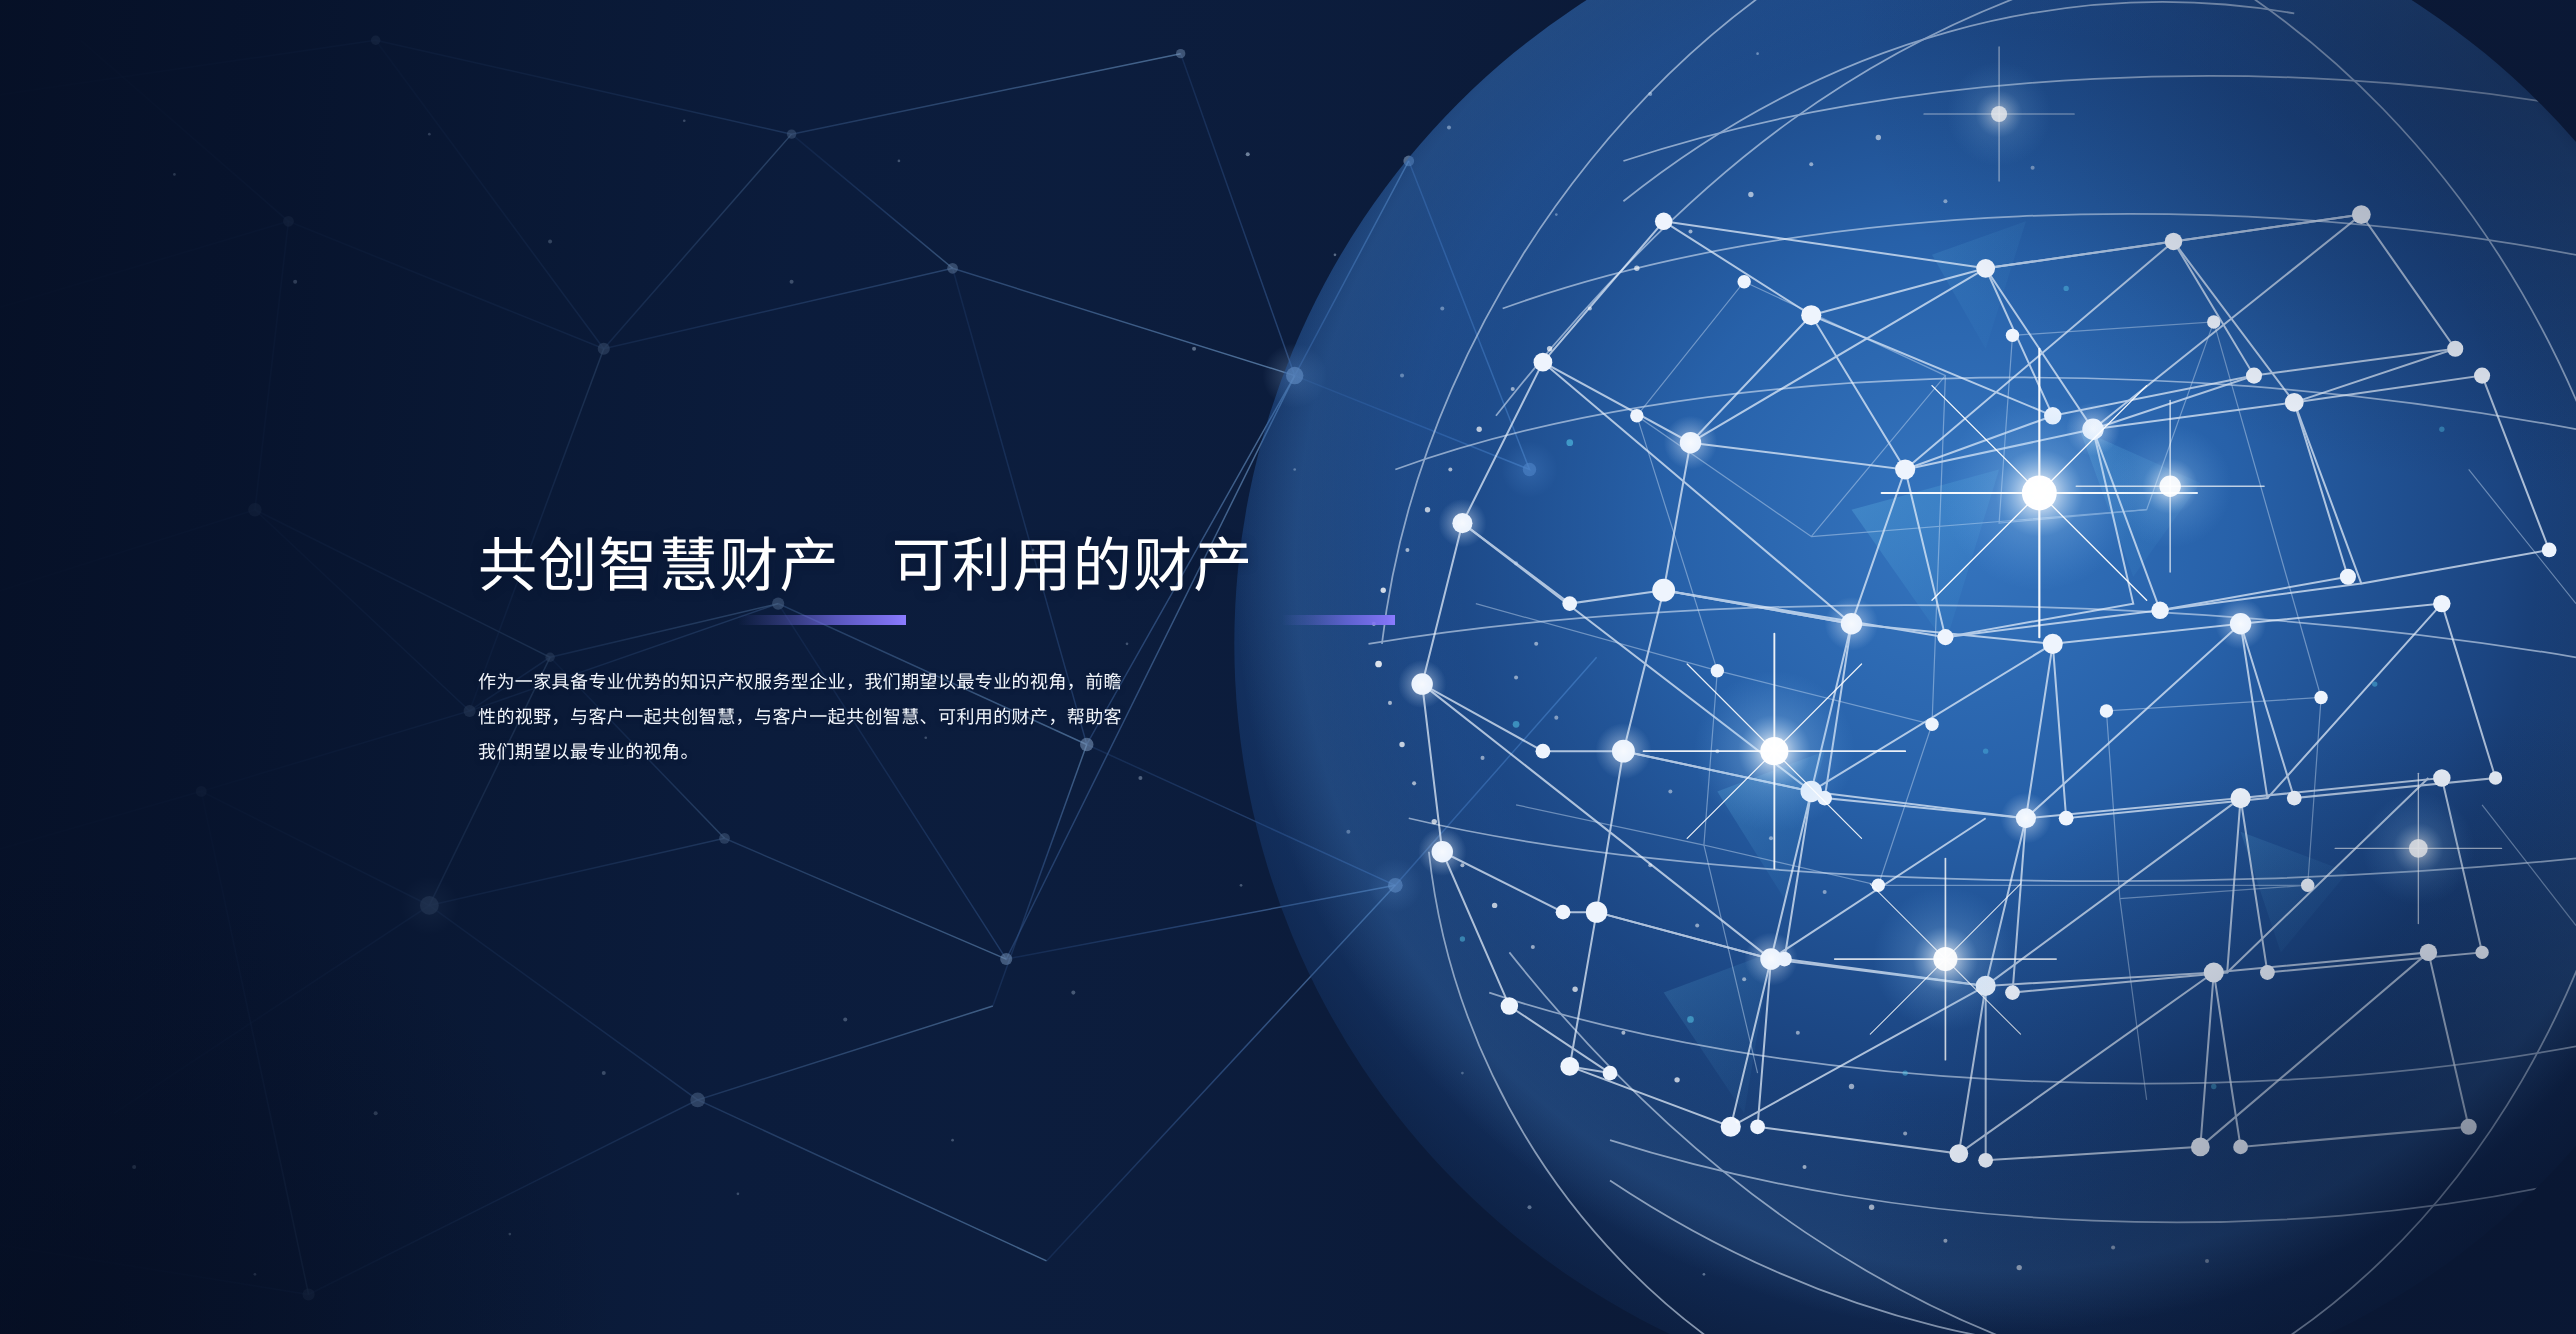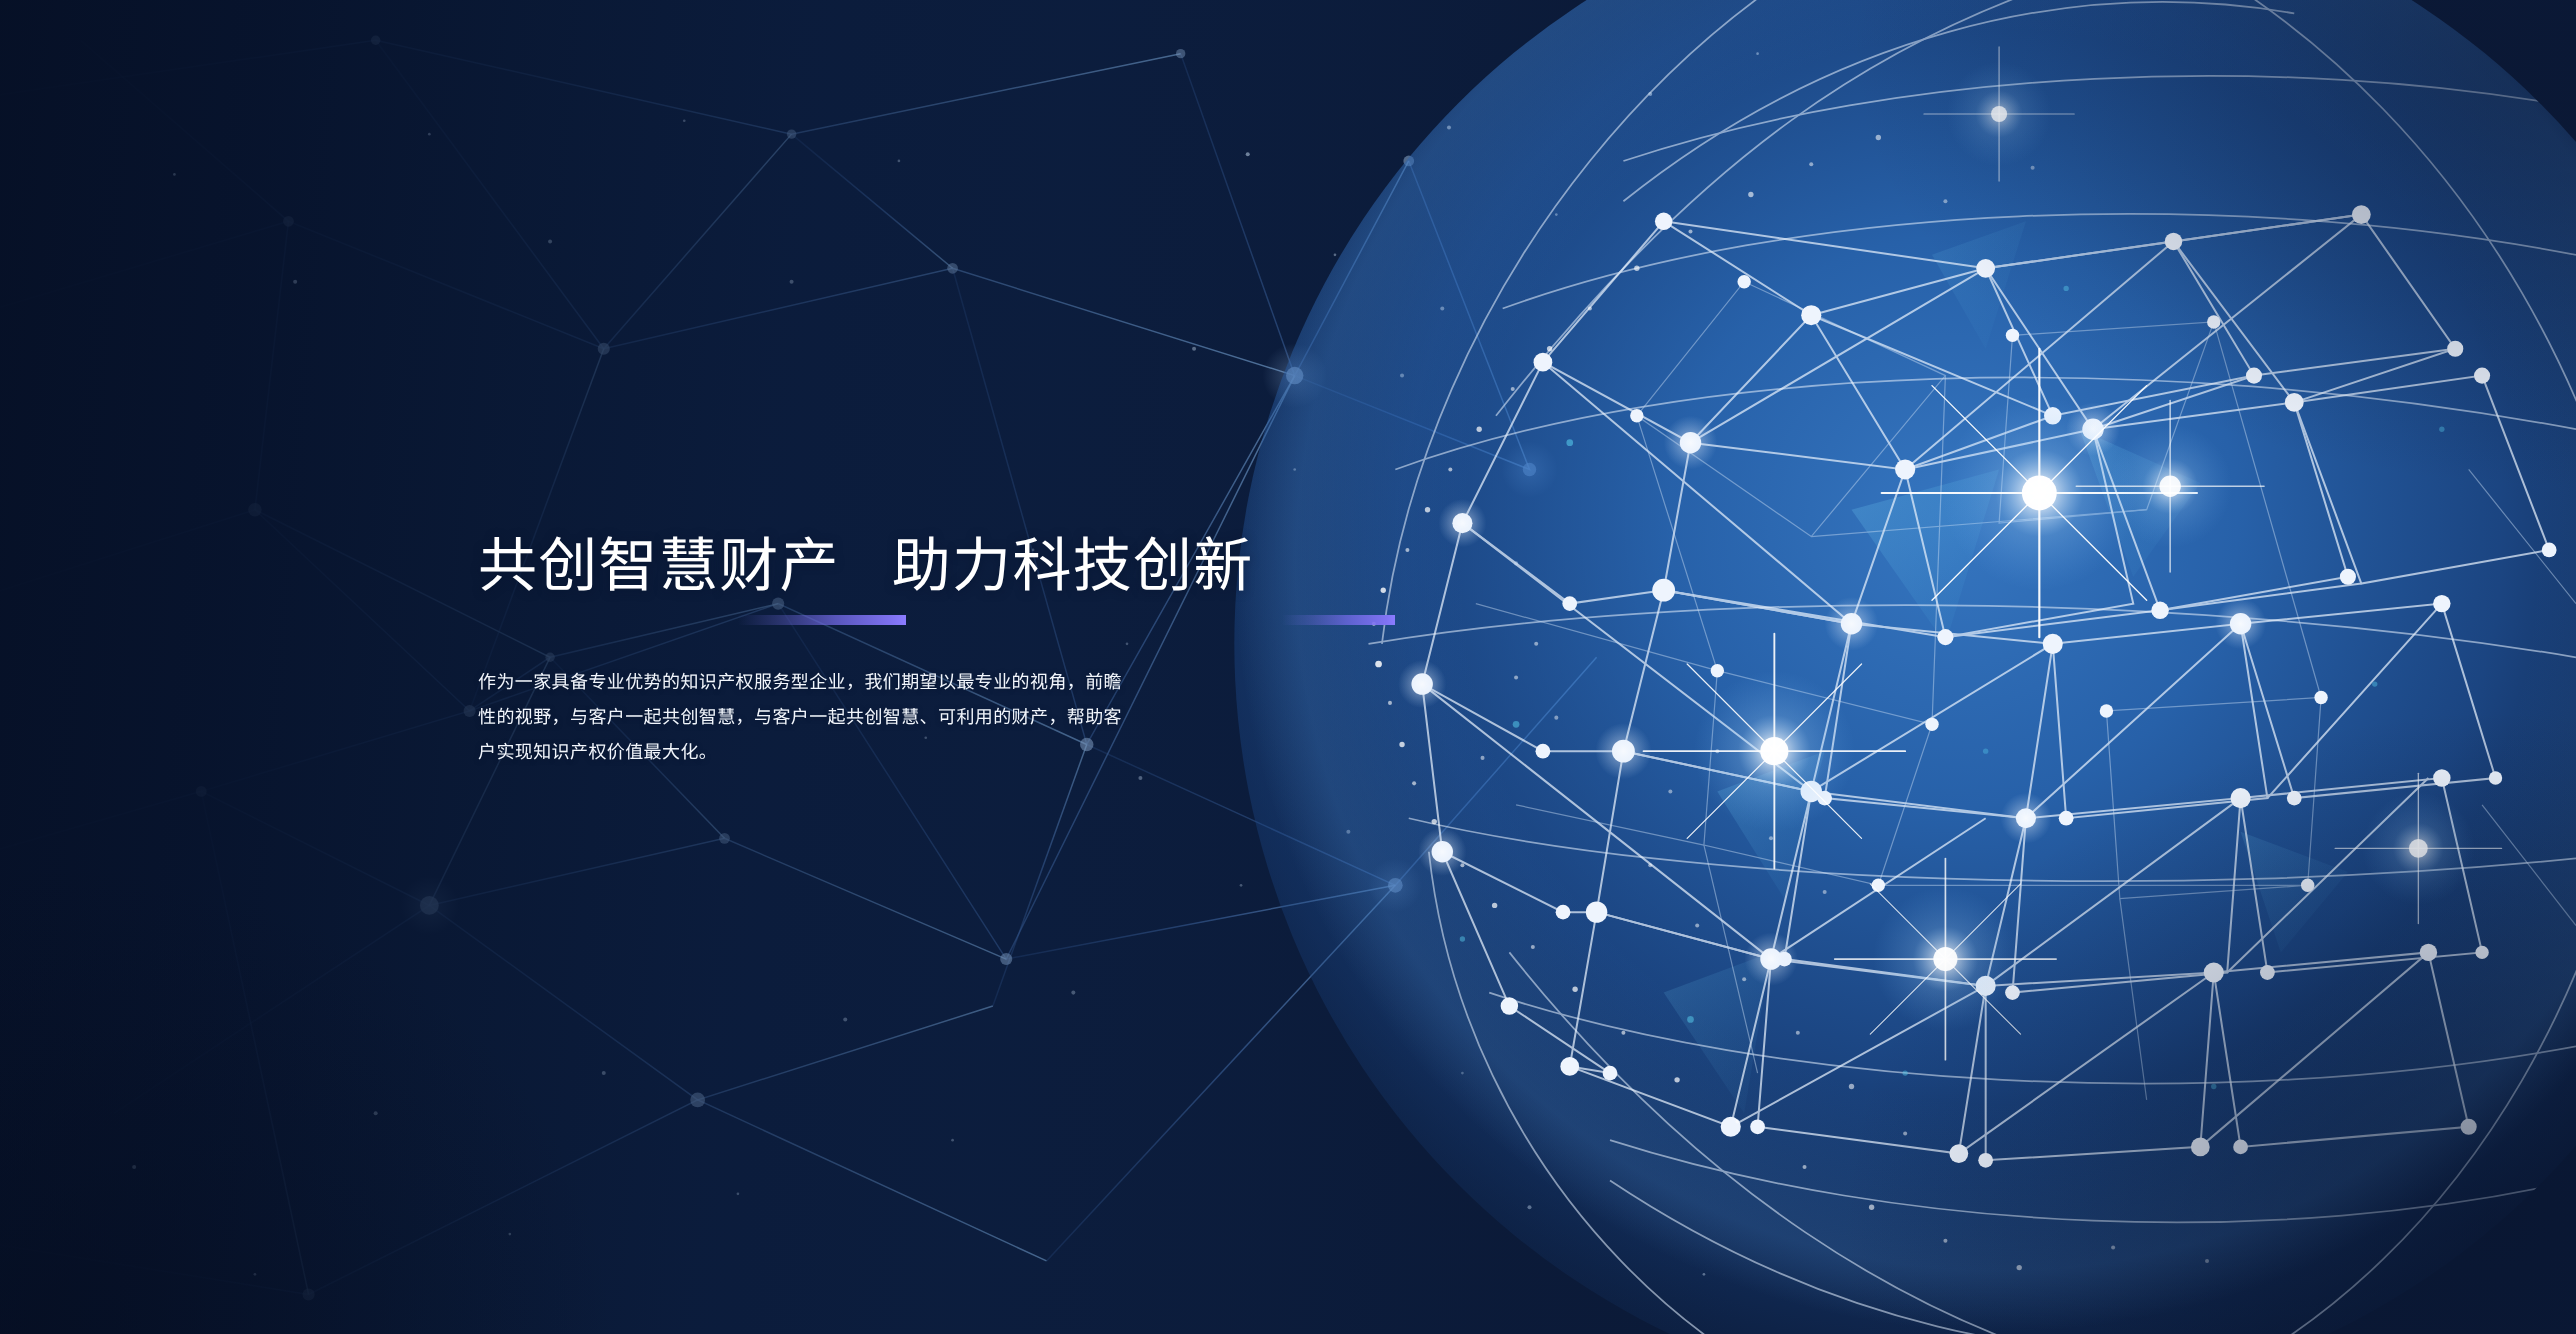--- a/index.html
+++ b/index.html
@@ -526,30 +526,30 @@
       <circle cx="2260" cy="840" r="3" opacity="0.45"></circle>
         <circle cx="2150" cy="460" r="3" opacity="0.42"></circle>
     </g>
   </svg>
 
   <div class="bg-vignette"></div>
 
   <div class="content">
 
     <div class="headline">
-      <span class="seg1">共创智慧财产</span><span class="seg2">助力科技创新</span>
+      <span class="seg1">共创智慧财产</span><span class="seg2">可利用的财产</span>
     </div>
 
     <div class="underline-row">
       <span class="ul-bar ul-bar-1"></span>
       <span class="ul-bar ul-bar-2"></span>
     </div>
 
     <div class="body-copy">
       <p>作为一家具备专业优势的知识产权服务型企业，我们期望以最专业的视角，前瞻</p>
       <p>性的视野，与客户一起共创智慧，与客户一起共创智慧、可利用的财产，帮助客</p>
-      <p>户实现知识产权价值最大化。</p>
+      <p>我们期望以最专业的视角。</p>
     </div>
 
   </div>
 
 </div>
 
 
 </body></html>

